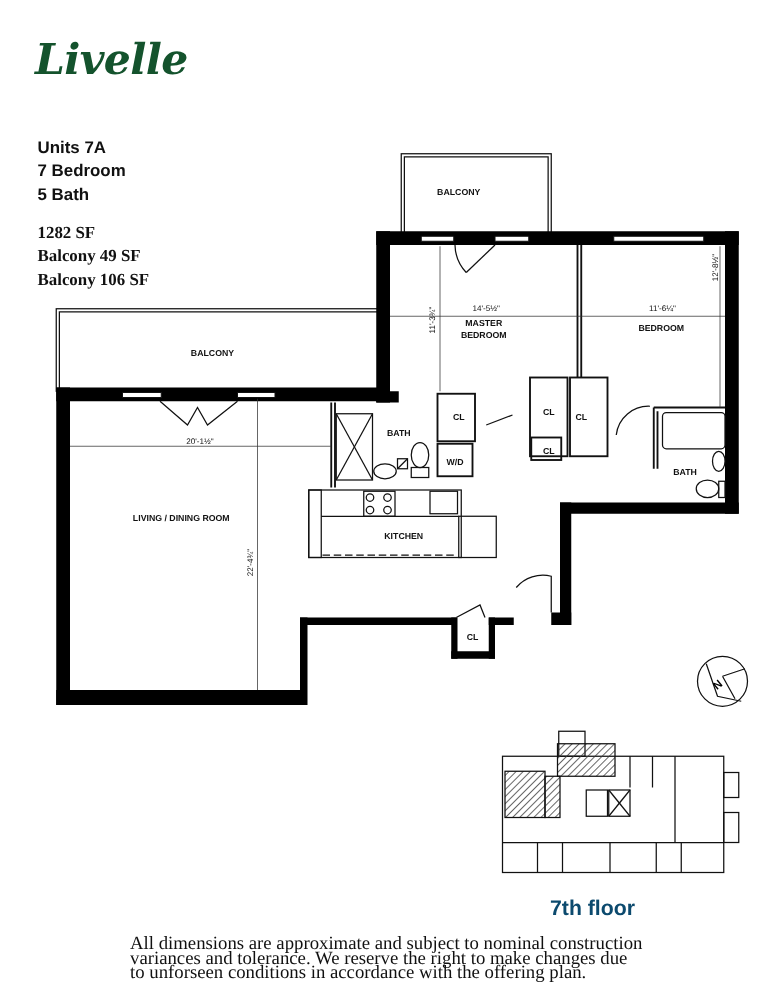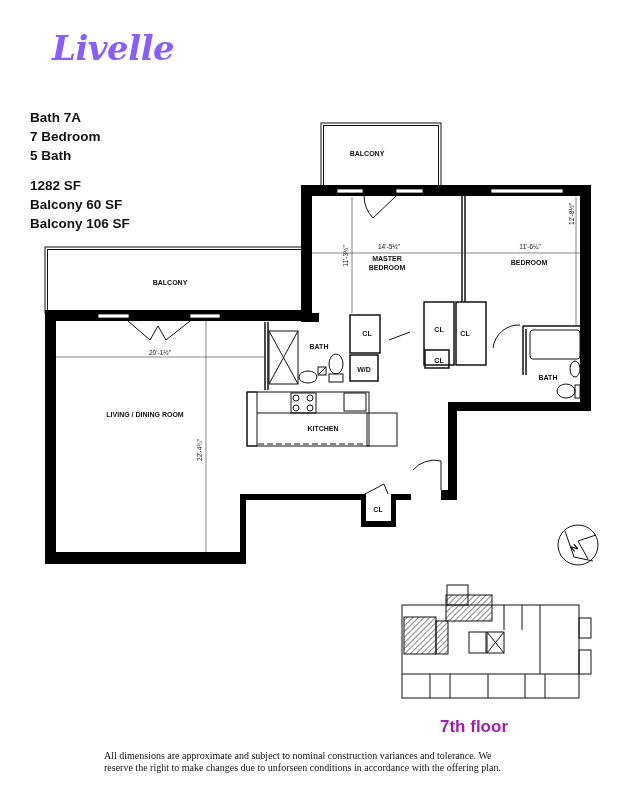--- a/index.html
+++ b/index.html
@@ -1,40 +1,40 @@
 <!DOCTYPE html>
 <html><head>
 <meta charset="utf-8">
 <style>
   html, body { margin:0; padding:0; background:#ffffff; }
   body { width:618px; height:800px; position:relative; overflow:hidden; font-family:"Liberation Sans", sans-serif; color:#111; }
-  .logo { position:absolute; left:28px; top:28px; font-family:"DejaVu Serif", serif; font-style:italic; font-weight:bold; font-size:34px; letter-spacing:-0.5px; color:#8b5cf6;margin-left:24px; }
+  .logo { position:absolute; left:28px; top:28px; font-family:"DejaVu Serif", serif; font-style:italic; font-weight:bold; font-size:34px; letter-spacing:-0.5px; color:#14532d; }
   .info { position:absolute; left:30px; font-size:13.5px; font-weight:bold; line-height:19px; color:#111; }
   .info-block1 { top:108px; }
-  .info-block2 { top:176px; }
+  .info-block2 { top:176px;font-family:Liberation Serif, serif; }
   .plan { position:absolute; left:0; top:0; }
   .lbl { font-family:"Liberation Sans", sans-serif; font-weight:bold; font-size:7px; fill:#111; }
   .dim { font-family:"Liberation Sans", sans-serif; font-size:6.5px; fill:#111; }
-  .keyplan-title { position:absolute; left:440px; top:717px; font-size:17px; font-weight:bold; color:#a21caf; }
-  .disclaimer { position:absolute; left:104px; top:750px; width:410px; font-family:"Liberation Serif", serif; font-size:10px; line-height:11.5px; color:#111; }
+  .keyplan-title { position:absolute; left:440px; top:717px; font-size:17px; font-weight:bold; color:#0c4a6e; }
+  .disclaimer { position:absolute; left:104px; top:750px; width:410px; font-family:"Liberation Serif", serif; font-size:15px; line-height:11.5px; color:#111; }
   .north { position:absolute; left:556px; top:523px; }
 </style>
 </head>
 <body>
 
 <div class="logo">Livelle</div>
 
 <div class="info info-block1">
-  <div>Bath 7A</div>
+  <div>Units 7A</div>
   <div>7 Bedroom</div>
   <div>5 Bath</div>
 </div>
 <div class="info info-block2">
   <div>1282 SF</div>
-  <div>Balcony 60 SF</div>
+  <div>Balcony 49 SF</div>
   <div>Balcony 106 SF</div>
 </div>
 
 <svg class="plan" width="618" height="800" viewBox="0 0 618 800">
 
   <g fill="none" stroke="#111" stroke-width="1">
     <rect x="321" y="123" width="120" height="64"></rect>
     <rect x="323.5" y="125.5" width="115" height="62"></rect>
   </g>
   <g fill="none" stroke="#111" stroke-width="1">

